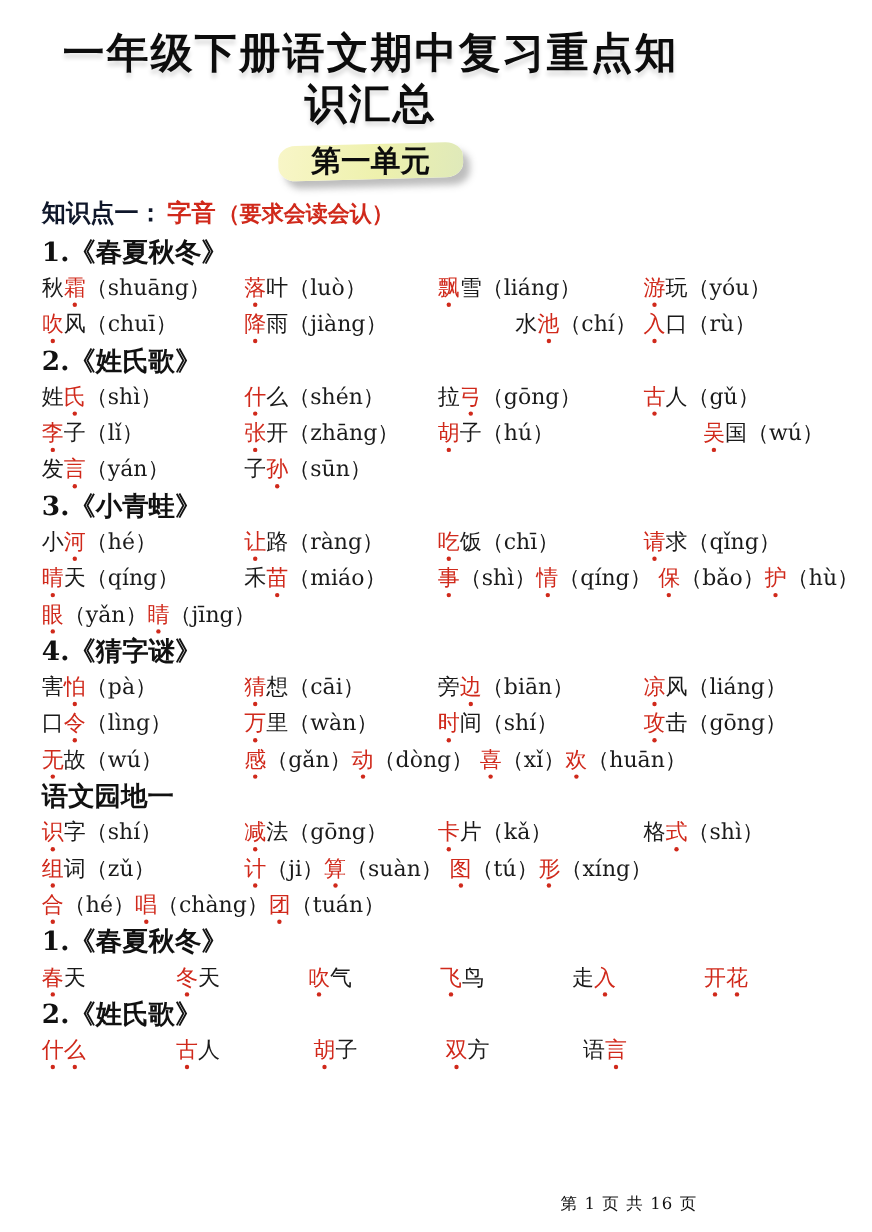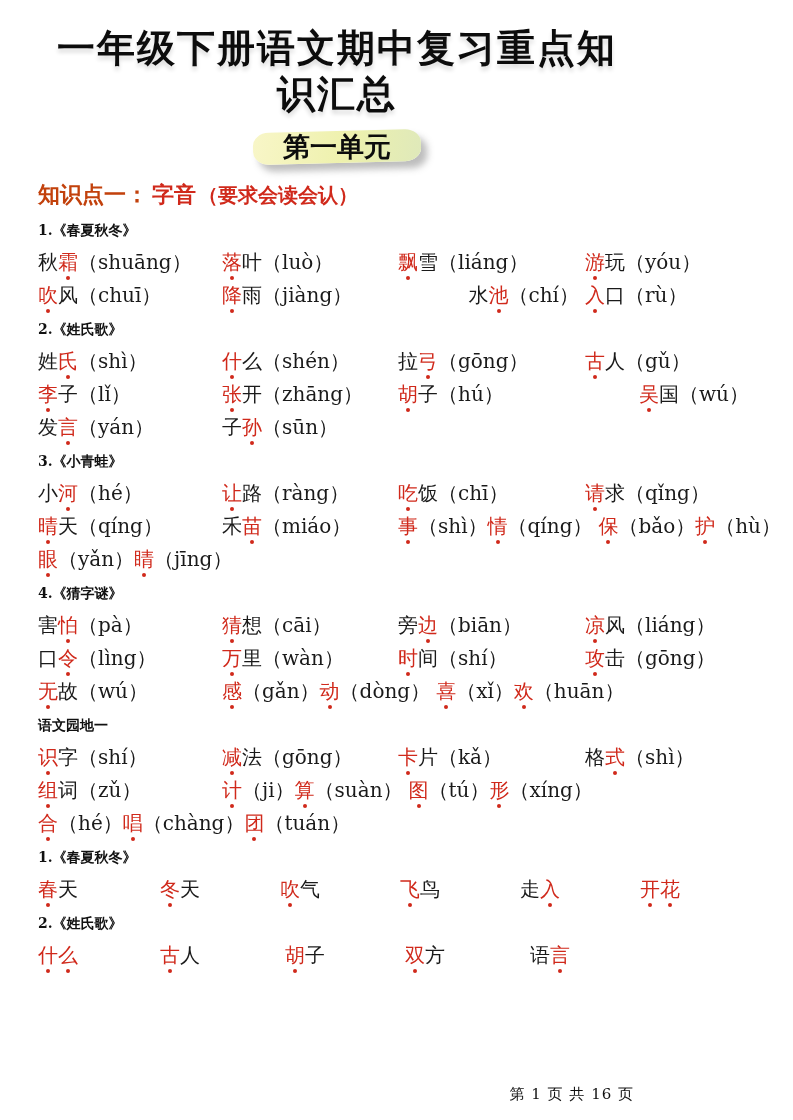--- a/index.html
+++ b/index.html
@@ -33,25 +33,25 @@
     border-radius:16px / 13px;
     box-shadow:6px 7px 7px rgba(90,90,90,.4);
   }
   .unit{
     position:relative;
     font-family:"DejaVu Sans","Liberation Sans",sans-serif;
     font-weight:bold; font-size:27px; line-height:44px; color:#0c0c0c;
   }
 
   .kh{ margin:8px 0 6px 0; line-height:30px; font-size:22px; font-weight:bold; }
-  .kh-label{ color:#c2410c; }
+  .kh-label{ color:#0f172a; }
   .kh-topic{ color:var(--red); margin:0 2px 0 4px; }
   .kh-note{ color:var(--red); font-size:20px; font-weight:600; }
 
-  .sub{ margin:7px 0 5px 0; line-height:26px; font-size:14px; font-weight:bold; color:#111; }
+  .sub{ margin:7px 0 5px 0; line-height:26px; font-size:24px; font-weight:bold; color:#111; }
 
   .wrow{ display:flex; align-items:baseline; margin:5px 0; line-height:28px; font-size:20px; }
   .wcell{ flex:0 0 auto; white-space:nowrap; padding-right:6px; }
   .bk{ color:#1a1a1a; }
   .rc{
     color:var(--red);
     position:relative;
     display:inline-block;
   }
   .rc::after{

